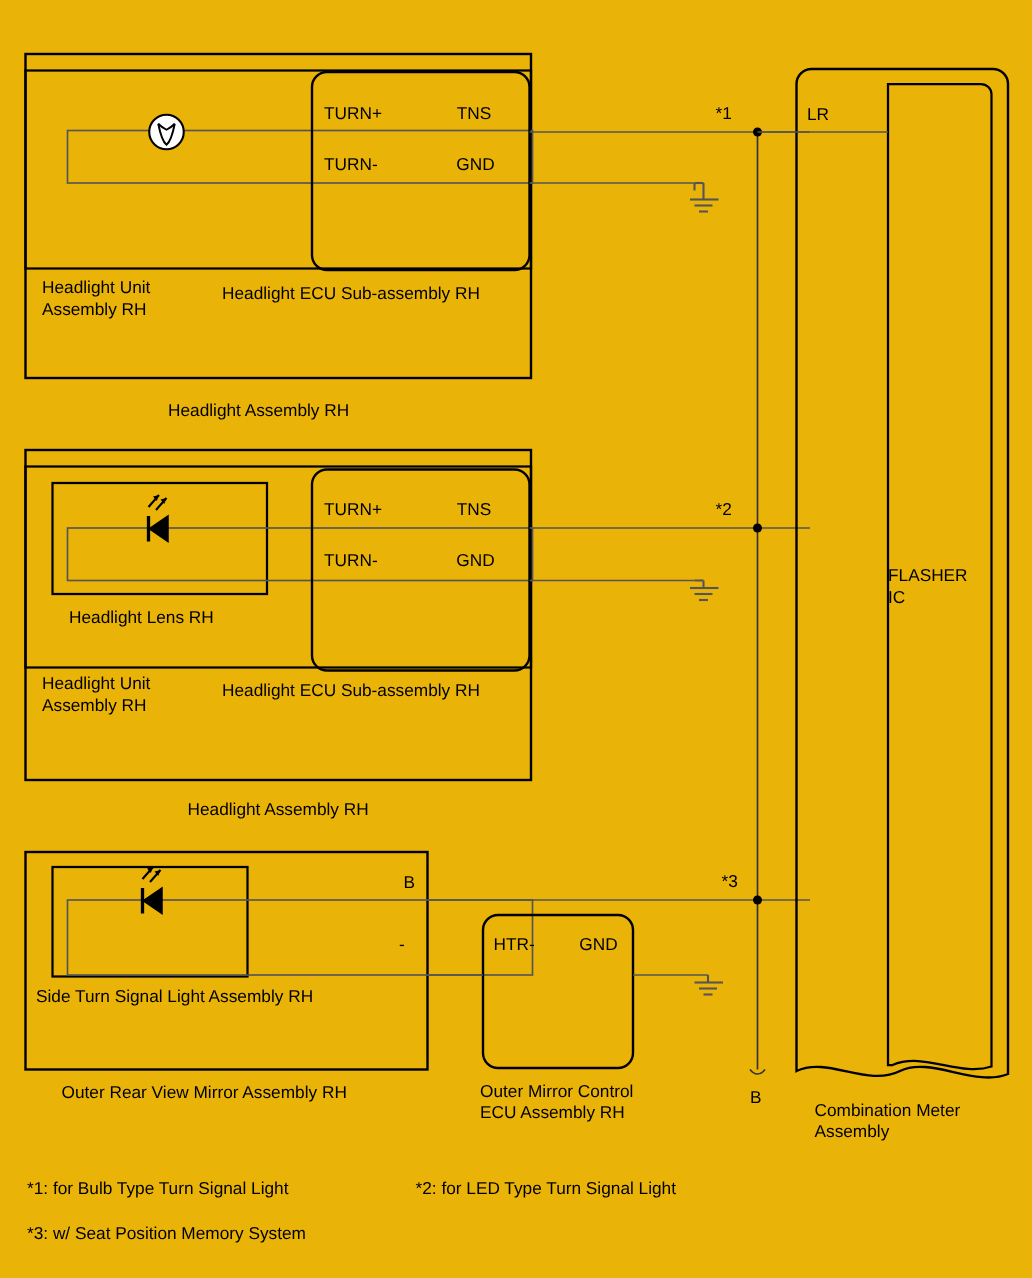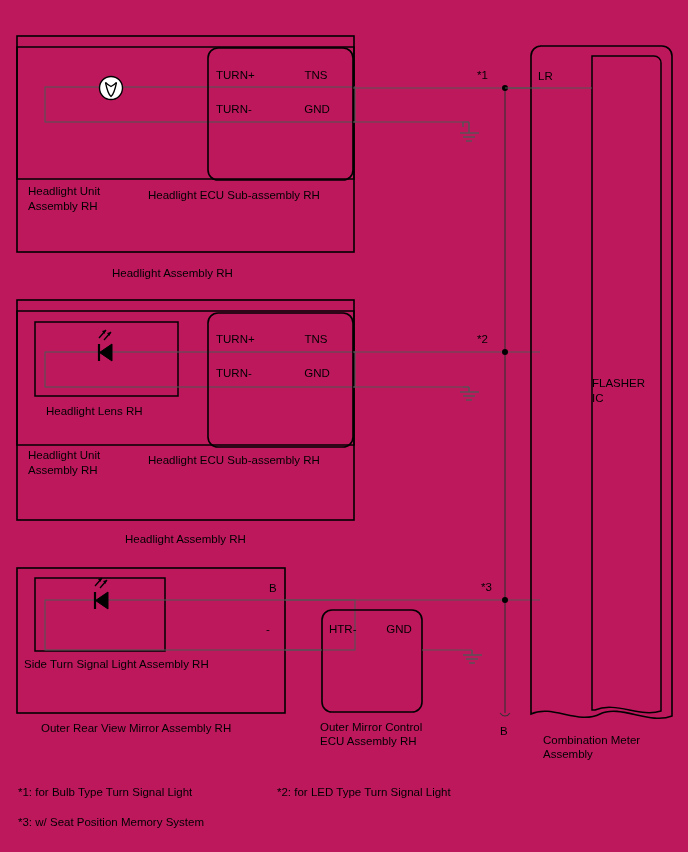--- a/index.html
+++ b/index.html
@@ -9,21 +9,21 @@
   }
   body {
     font-family: "Liberation Sans", sans-serif;
     color: #000000;
   }
   #sheet {
     position: relative;
     width: 688px;
     height: 852px;
     overflow: hidden;
-    background: #be185d;
+    background: #eab308;
   }
   #diagram-svg {
     position: absolute;
     top: 0;
     left: 0;
     width: 688px;
     height: 852px;
   }
   .lbl {
     font-size: 11.5px;

